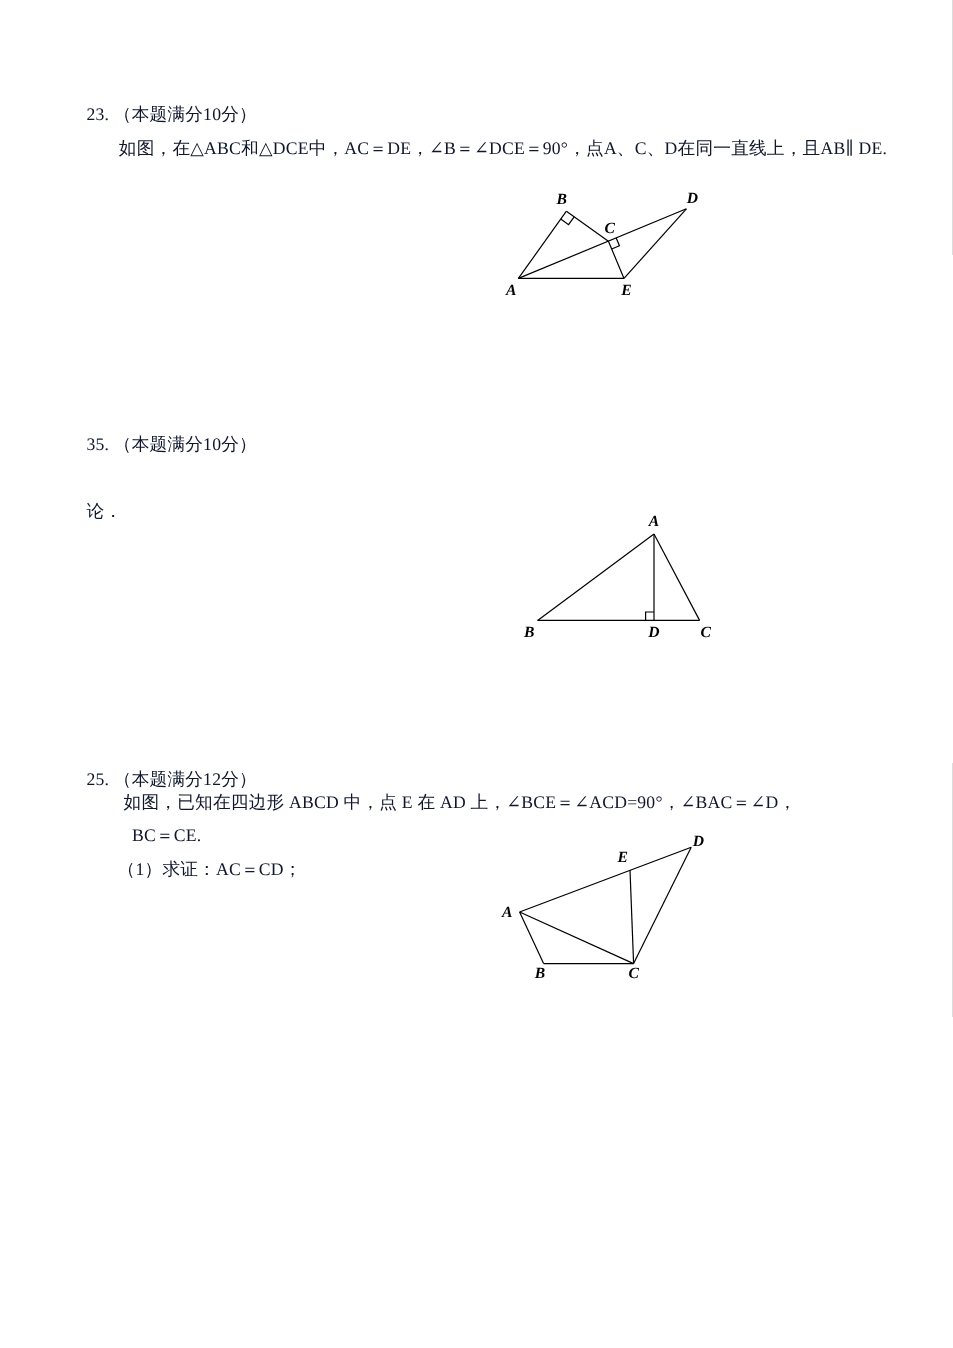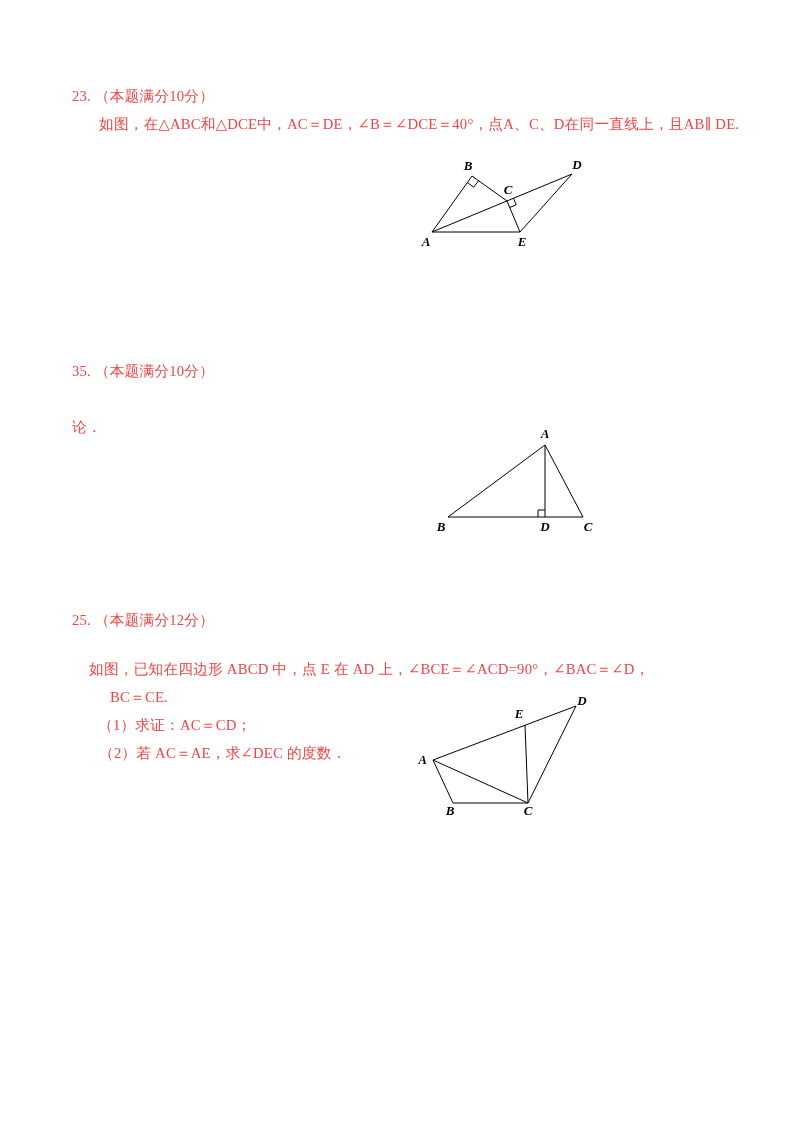--- a/index.html
+++ b/index.html
@@ -7,21 +7,21 @@
     padding: 0;
     background: #9a9a9a;
   }
   .page {
     position: relative;
     width: 794px;
     height: 1123px;
     margin: 0 auto;
     background: #ffffff;
     font-family: "Liberation Serif", "DejaVu Serif", serif;
-    color: #ef4444;
+    color: #0f172a;
     overflow: hidden;
   }
   .line {
     position: absolute;
     white-space: nowrap;
     font-size: 14.7px;
     line-height: 20px;
     letter-spacing: 0.2px;
   }
   .fig {
@@ -43,21 +43,21 @@
     font-size: 13px;
     fill: #000000;
   }
 </style>
 </head>
 <body>
 
 <div class="page">
 
   <div class="line" style="left:72px; top:86px">23. （本题满分10分）</div>
-  <div class="line" style="left:99px; top:114px">如图，在△ABC和△DCE中，AC＝DE，∠B＝∠DCE＝40°，点A、C、D在同一直线上，且AB∥ DE.</div>
+  <div class="line" style="left:99px; top:114px">如图，在△ABC和△DCE中，AC＝DE，∠B＝∠DCE＝90°，点A、C、D在同一直线上，且AB∥ DE.</div>
 
   <div class="fig" style="left:412px; top:152px; width:190px; height:100px">
     <svg width="190" height="100" viewBox="0 0 190 100">
       <g>
         <line x1="20" y1="80" x2="60" y2="24"></line>
         <line x1="60" y1="24" x2="95" y2="49"></line>
         <line x1="20" y1="80" x2="160" y2="22"></line>
         <line x1="160" y1="22" x2="108" y2="80"></line>
         <line x1="95" y1="49" x2="108" y2="80"></line>
         <line x1="20" y1="80" x2="108" y2="80"></line>
@@ -84,25 +84,24 @@
         <line x1="117" y1="20" x2="117" y2="92"></line>
       </g>
       <polyline points="110,92 110,85 117,85"></polyline>
       <text class="vlabel" x="117" y="13" text-anchor="middle">A</text>
       <text class="vlabel" x="13" y="106" text-anchor="middle">B</text>
       <text class="vlabel" x="117" y="106" text-anchor="middle">D</text>
       <text class="vlabel" x="160" y="106" text-anchor="middle">C</text>
     </svg>
   </div>
 
-  <div class="line" style="left:72px; top:610px">25. （本题满分12分）</div>
-  <div class="line" style="left:89px; top:659px">如图，已知在四边形 ABCD 中，点 E 在 AD 上，∠BCE＝∠ACD=90°，∠BAC＝∠D，</div>
+  <div class="line" style="left:72px; top:640px">25. （本题满分12分）</div>
+  <div class="line" style="left:103px; top:659px">如图，已知在四边形 ABCD 中，点 E 在 AD 上，∠BCE＝∠ACD=90°，∠BAC＝∠D，</div>
   <div class="line" style="left:110px; top:687px">BC＝CE.</div>
   <div class="line" style="left:98px; top:715px">（1）求证：AC＝CD；</div>
-  <div class="line" style="left:99px; top:743px">（2）若 AC＝AE，求∠DEC 的度数．</div>
 
   <div class="fig" style="left:413px; top:693px; width:190px; height:125px">
     <svg width="190" height="125" viewBox="0 0 190 125">
       <g>
         <line x1="20" y1="67" x2="40" y2="110"></line>
         <line x1="40" y1="110" x2="115" y2="110"></line>
         <line x1="115" y1="110" x2="163" y2="13"></line>
         <line x1="20" y1="67" x2="163" y2="13"></line>
         <line x1="115" y1="110" x2="112" y2="32"></line>
         <line x1="20" y1="67" x2="115" y2="110"></line>

